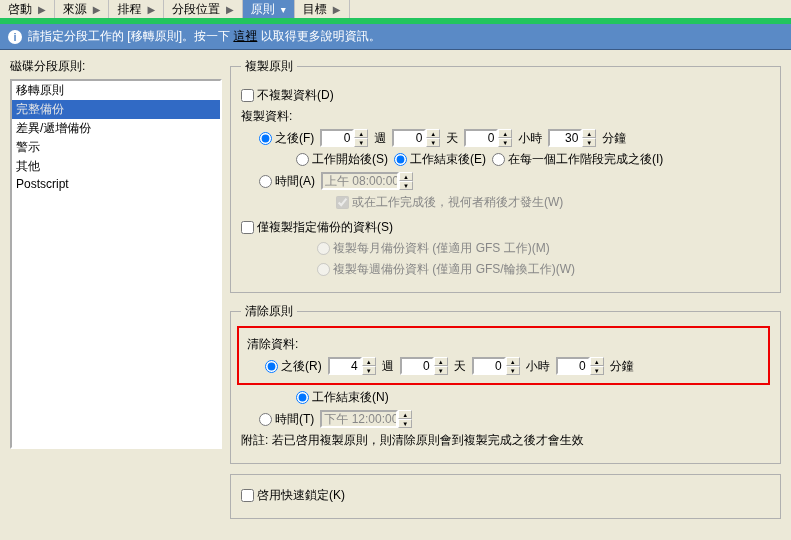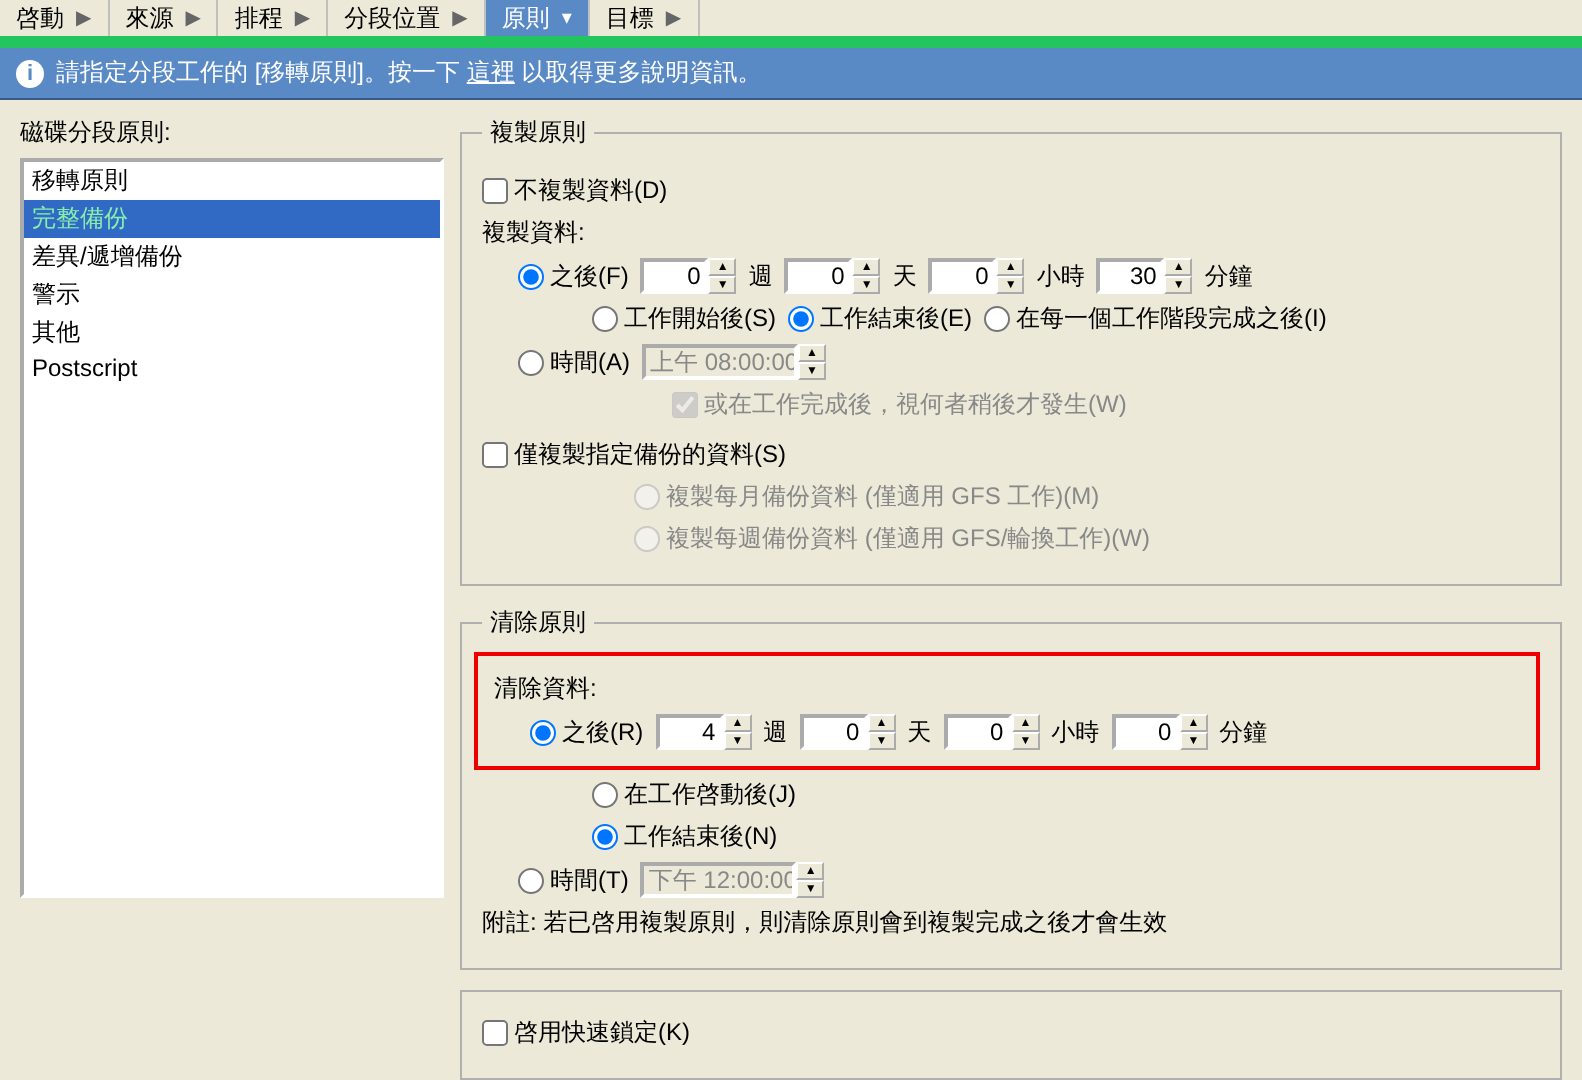--- a/index.html
+++ b/index.html
@@ -54,21 +54,21 @@
       border-radius: 50%;
       background: #fff;
       color: #5a8ac6;
       font-weight: bold;
       font-size: 11px;
       display: inline-flex;
       align-items: center;
       justify-content: center;
       margin-right: 6px;
     }
-    .infobar a { color: #ffffff; text-decoration: underline; cursor: pointer; font-family: Liberation Mono, monospace; }
+    .infobar a { color: #000000; text-decoration: underline; cursor: pointer; font-family: Liberation Mono, monospace; }
 
     
     .main {
       display: flex;
       padding: 8px 10px 10px 10px;
       gap: 8px;
       height: calc(540px - 24px - 24px);
       overflow: auto;
     }
     .left {
@@ -83,21 +83,21 @@
       background: #fff;
       height: 370px;
       overflow: auto;
     }
     .listbox .item {
       padding: 1px 4px;
       cursor: pointer;
     }
     .listbox .item.selected {
       background: #316ac5;
-      color: #86efac;
+      color: #e5e5e5;
     }
 
     .right {
       flex: 1;
       display: flex;
       flex-direction: column;
       gap: 10px;
     }
 
     fieldset.groupbox {
@@ -404,26 +404,20 @@
                 <button>▲</button>
                 <button>▼</button>
               </span>
           </span>
           <span>分鐘</span>
         </div>
       </div>
 
       <div class="row indent2">
         <label class="radio-ctl">
-          <input type="radio" name="purge-after-sub" style="">
-          <span>在工作啓動後(J)</span>
-        </label>
-      </div>
-      <div class="row indent2">
-        <label class="radio-ctl">
           <input type="radio" name="purge-after-sub" checked="" style="">
           <span>工作結束後(N)</span>
         </label>
       </div>
 
       <div class="row indent1">
         <label class="radio-ctl">
           <input type="radio" name="purge-when" style="">
           <span>時間(T)</span>
         </label>

